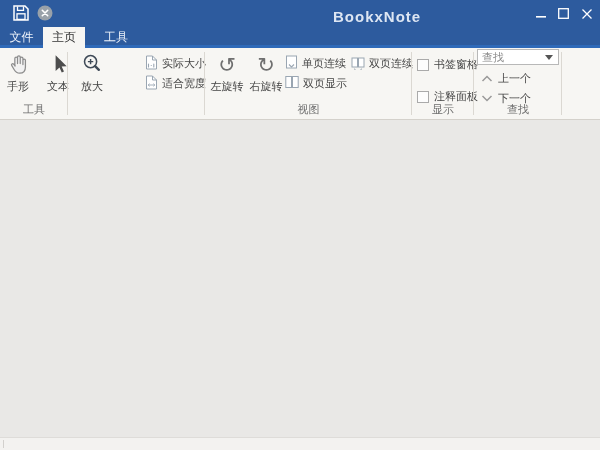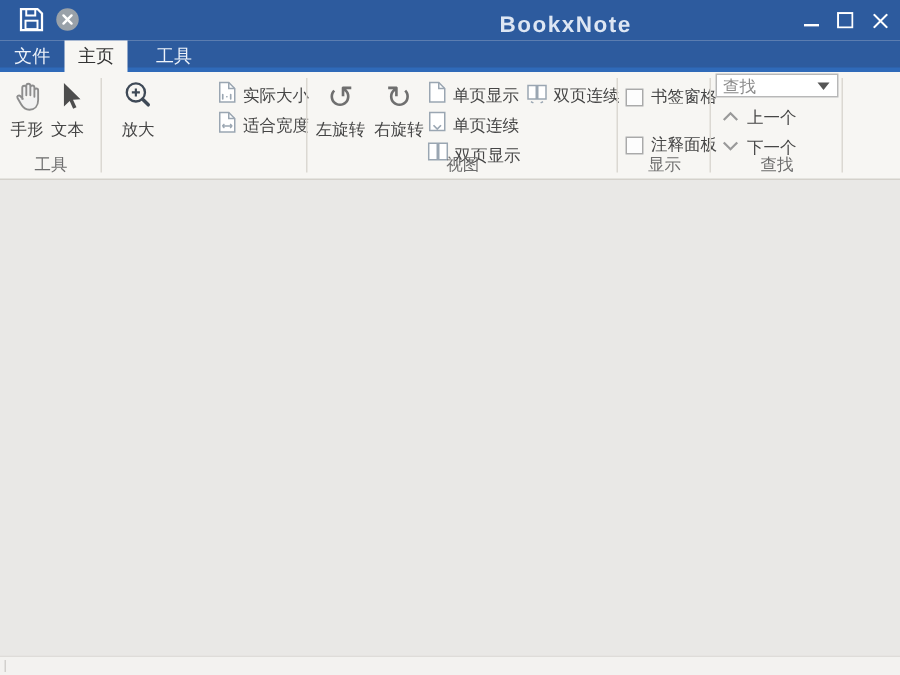--- a/index.html
+++ b/index.html
@@ -114,21 +114,21 @@
 
   <div class="group g-tools">
     <div class="big-btn" style="left:0px;text-align:center;">
       <span class="ic">
         <svg width="25" height="25" viewBox="0 0 26 26">
           <path d="M9.2 14.5 V6.8 a1.4 1.4 0 0 1 2.8 0 V12 M12 12 V5.4 a1.4 1.4 0 0 1 2.8 0 V12 M14.8 12 V6.6 a1.4 1.4 0 0 1 2.8 0 V13 M17.6 13 V8.6 a1.3 1.3 0 0 1 2.6 0 V15.5 c0 4 -2.4 6.5 -6 6.5 c-3 0 -4.3 -1.2 -5.8 -3.8 l-2.5 -4.3 c-.7 -1.2 .9 -2.4 1.9 -1.4 l1.8 2" fill="#f2f2f2" stroke="#8d8d8d" stroke-width="1.3" stroke-linecap="round" stroke-linejoin="round"></path>
         </svg>
       </span>
       <span class="lbl">手形</span>
     </div>
-    <div class="big-btn" style="left:27px;">
+    <div class="big-btn" style="left:40px;">
       <span class="ic">
         <svg width="25" height="25" viewBox="0 0 26 26">
           <path d="M10 3.5 L10 19.8 L14 16 L16.4 21.4 L18.7 20.3 L16.3 15.1 L21.5 14.7 Z" fill="#4d4d4d"></path>
         </svg>
       </span>
       <span class="lbl">文本</span>
     </div>
     <div class="group-label">工具</div>
   </div>
 
@@ -173,29 +173,20 @@
       <span class="lbl">左旋转</span>
     </div>
     <div class="big-btn" style="left:43px;">
       <span class="ic rotate-glyph">↻</span>
       <span class="lbl">右旋转</span>
     </div>
     <div class="small-col" style="left:80px;">
       <div class="small-btn">
         <span>
           <svg width="13" height="15" viewBox="0 0 13 15">
-            <path d="M1.5 1 h6 l4 4 v9 h-10 z" fill="#fff" stroke="#9aa6b2" stroke-width="1"></path>
-            <path d="M7.5 1 v4 h4" fill="none" stroke="#9aa6b2" stroke-width="1"></path>
-          </svg>
-        </span>
-        <span>单页显示</span>
-      </div>
-      <div class="small-btn">
-        <span>
-          <svg width="13" height="15" viewBox="0 0 13 15">
             <rect x="1.5" y="1" width="10" height="12" fill="#fff" stroke="#9aa6b2" stroke-width="1"></rect>
             <path d="M4 9.5 l2.5 2.5 l2.5 -2.5" fill="none" stroke="#9aa6b2" stroke-width="1.1"></path>
           </svg>
         </span>
         <span>单页连续</span>
       </div>
       <div class="small-btn">
         <span>
           <svg width="14" height="15" viewBox="0 0 14 15">
             <rect x="0.8" y="1.5" width="5.7" height="11" fill="#fff" stroke="#9aa6b2" stroke-width="1"></rect>

